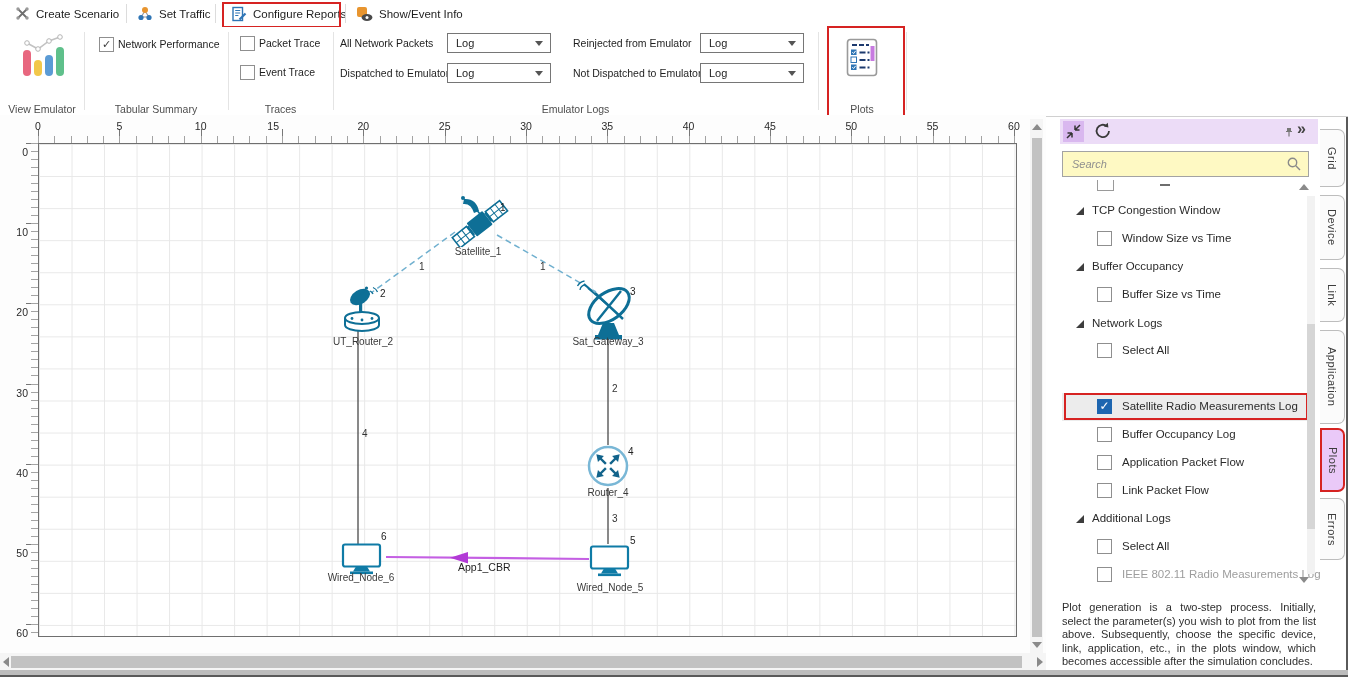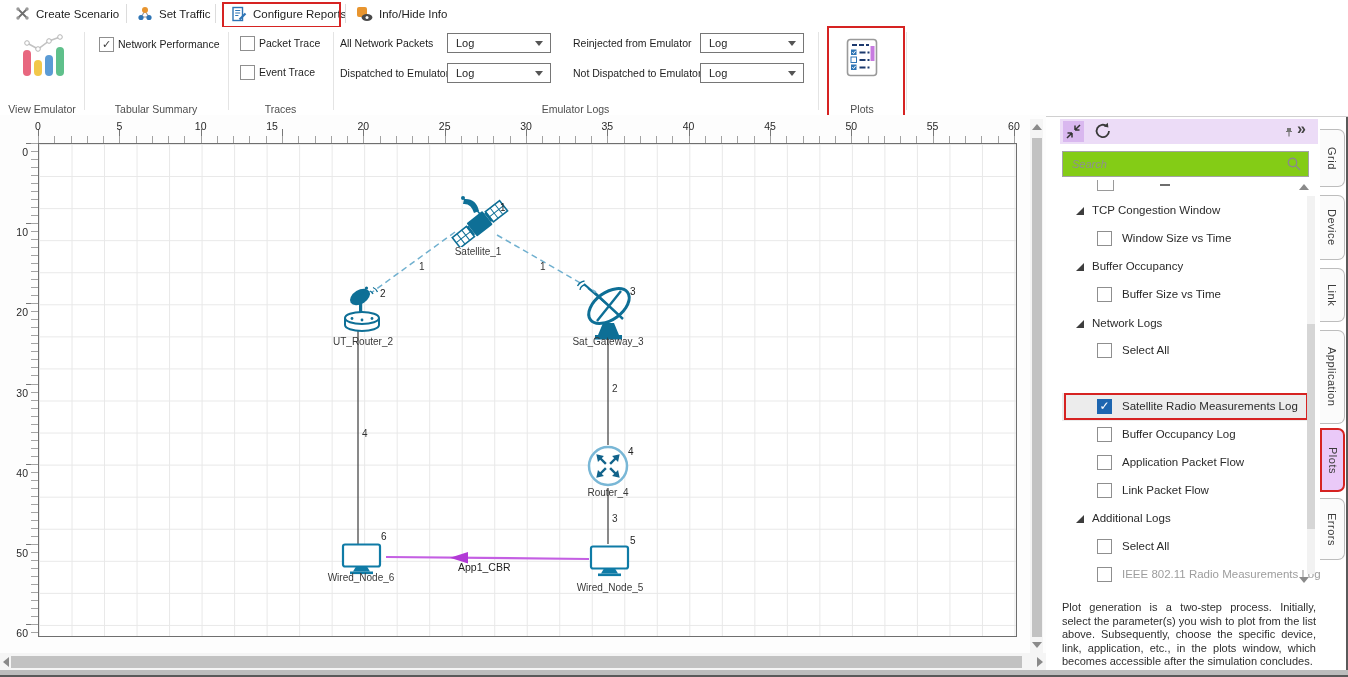--- a/index.html
+++ b/index.html
@@ -31,21 +31,21 @@
   .devlab{position:absolute;font-size:10px;color:#3a3a3a;transform:translateX(-50%);white-space:nowrap;}
   .badge{position:absolute;font-size:10px;color:#222;}
   .lnum{position:absolute;font-size:10px;color:#333;}
   .applab{position:absolute;font-size:10.5px;color:#1e1e1e;}
   
   .sb{background:#f5f5f5;}
   .thumb{position:absolute;background:#c2c2c2;}
   .arr{position:absolute;width:0;height:0;}
   
   #phead{position:absolute;left:1060px;top:119px;width:258px;height:25px;background:#ecdcf7;}
-  #search{position:absolute;left:1062px;top:151px;width:247px;height:26px;border:1px solid #a3a3a3;box-sizing:border-box;font-family:"Liberation Sans",sans-serif;font-size:11px;padding:0 26px 0 9px;color:#333;background:#84cc16;}
+  #search{position:absolute;left:1062px;top:151px;width:247px;height:26px;border:1px solid #a3a3a3;box-sizing:border-box;font-family:"Liberation Sans",sans-serif;font-size:11px;padding:0 26px 0 9px;color:#333;background:#fef9c3;}
   #search::placeholder{font-style:italic;color:#8f8f8f;}
   #tree{position:absolute;left:1062px;top:180px;width:248px;height:414px;}
   .trow{position:absolute;left:0;width:248px;height:28px;cursor:default;}
   .trow.hl{background:#ececec;}
   .caret{position:absolute;left:14px;top:10px;width:0;height:0;border-left:8px solid transparent;border-bottom:8px solid #3d3d3d;}
   .slab{position:absolute;left:30px;top:7px;font-size:11.5px;color:#2b2b2b;white-space:nowrap;}
   .cb{position:absolute;left:35px;top:6px;width:15px;height:15px;border:1px solid #8f8f8f;background:#fff;box-sizing:border-box;}
   .cb.on{background:#1d66b0;border-color:#1d66b0;color:#fff;font-size:12px;line-height:13px;text-align:center;}
   .ilab{position:absolute;left:60px;top:7px;font-size:11.5px;color:#2b2b2b;white-space:nowrap;}
   .ilab.faded{color:#9d9d9d;}
@@ -97,21 +97,21 @@
       <span>Configure Reports</span>
     </div>
     <div class="redbox" style="left:222px;top:2px;width:115px;height:22px;"></div>
     <div class="sep" style="left:345px"></div>
     <div class="tb-item" style="left:356px">
       <svg width="17" height="16">
           <rect x="1" y="1" width="10" height="10" rx="2" fill="#e8952f"></rect>
           <ellipse cx="11" cy="11.5" rx="5.4" ry="3.4" fill="#4a4a4a"></ellipse>
           <circle cx="11" cy="11.5" r="1.5" fill="#fff"></circle>
         </svg>
-      <span>Info/Hide Info</span>
+      <span>Show/Event Info</span>
     </div>
   </div>
 
   <div class="ribbon">
     <div class="rdiv" style="left:84px"></div>
       <div class="rdiv" style="left:228px"></div>
       <div class="rdiv" style="left:333px"></div>
       <div class="rdiv" style="left:818px"></div>
       <div class="rdiv" style="left:906px"></div>
 
@@ -179,21 +179,21 @@
 
   <div id="pane">
     <div class="tickTM"></div>
     <div class="tickTm"></div>
     <div class="tickLM"></div>
     <div class="tickLm"></div>
     <div id="ruler-top">
         <span class="rtn" style="left: 38px;">0</span>
         <span class="rtn" style="left: 119.33px;">5</span>
         <span class="rtn" style="left: 200.66px;">10</span>
-        <span class="rtn" style="left: 272px;">15</span>
+        <span class="rtn" style="left: 264px; text-align: right;">15</span>
         <span class="rtn" style="left: 363.32px;">20</span>
         <span class="rtn" style="left: 444.65px;">25</span>
         <span class="rtn" style="left: 525.98px;">30</span>
         <span class="rtn" style="left: 607.31px;">35</span>
         <span class="rtn" style="left: 688.64px;">40</span>
         <span class="rtn" style="left: 769.97px;">45</span>
         <span class="rtn" style="left: 851.3px;">50</span>
         <span class="rtn" style="left: 932.63px; text-align: center;">55</span>
         <span class="rtn" style="left: 1013.96px;">60</span>
       </div>

